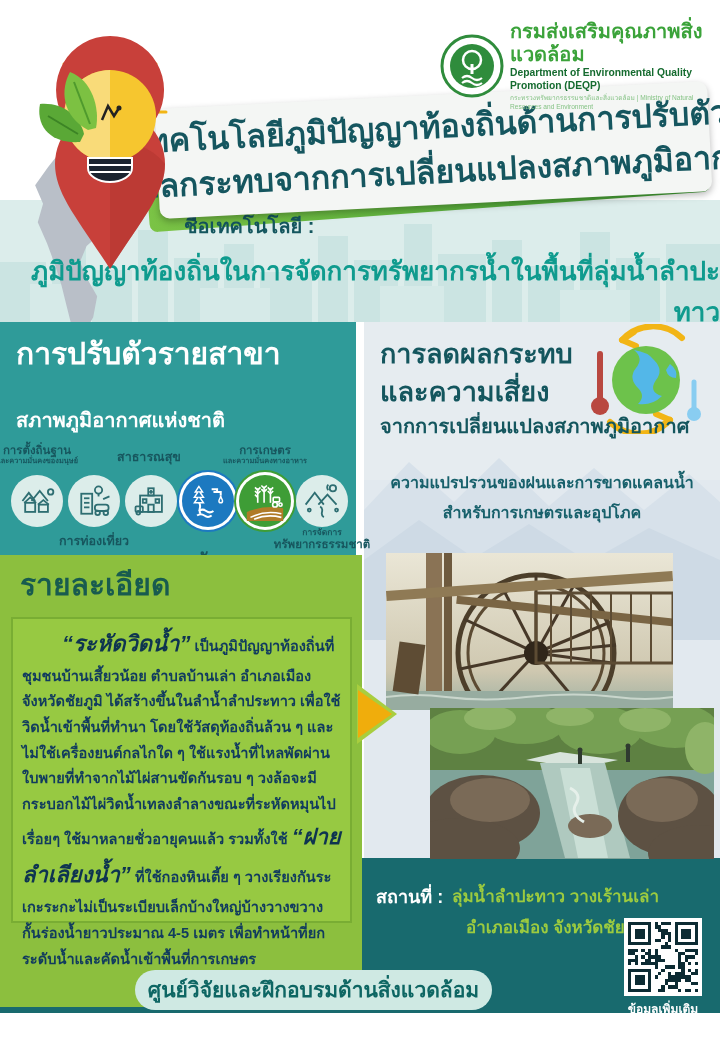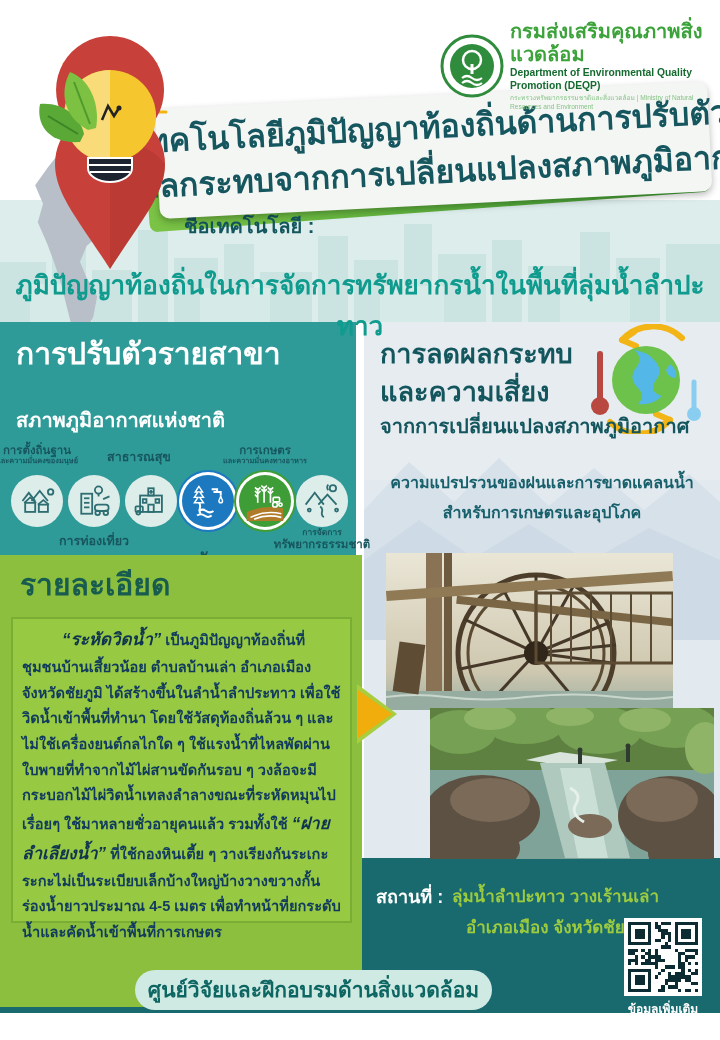--- a/index.html
+++ b/index.html
@@ -28,21 +28,21 @@
     background:#F4F6F4; border-radius:10px; transform:rotate(-2.9deg);
     box-shadow:0 3px 7px rgba(0,0,0,.28); z-index:4;
     display:flex; flex-direction:column; justify-content:center; align-items:center; }
   .banner-white .t1, .banner-white .t2 { font-size:32px; font-weight:700; color:#15565F; line-height:1.42; white-space:nowrap; }
 
   
   .pin-art { position:absolute; left:18px; top:24px; width:168px; height:248px; z-index:6; }
 
   
   .tech-label { position:absolute; left:184px; top:210px; font-size:20px; font-weight:700; color:#14565E; z-index:3; }
-  .tech-value { position:absolute; left:0; top:264px; width:720px; text-align:center;
+  .tech-value { position:absolute; left:0; top:250px; width:720px; text-align:right;
     font-size:26px; font-weight:700; color:#0F9B8E; z-index:3; }
 
   
   .adaptation { position:absolute; left:0; top:322px; width:356px; height:233px; background:#2F9B99; z-index:2;padding-left:21px; }
   .adapt-title { position:absolute; left:16px; top:8px; font-size:30px; font-weight:700; color:#fff; }
   .adapt-sub1 { position:absolute; left:16px; top:52px; font-size:20px; font-weight:600; color:#fff; }
   .adapt-sub2 { position:absolute; left:16px; top:82px; font-size:20px; font-weight:600; color:#fff; }
   .sector-circle { position:absolute; top:153px; width:52px; height:52px; border-radius:50%;
     background:#DCEDEA; display:flex; align-items:center; justify-content:center; }
   .sector-circle.hl-blue  { background:#1C79C0; box-shadow:0 0 0 3px #fff,0 0 0 5px #1C79C0; }
@@ -61,21 +61,21 @@
   .impact-b1 { position:absolute; left:0; top:148px; width:356px; text-align:center; font-size:16px; font-weight:700; color:#17606B; }
   .impact-b2 { position:absolute; left:0; top:178px; width:356px; text-align:center; font-size:16px; font-weight:700; color:#17606B; }
 
   
   .details { position:absolute; left:0; top:555px; width:362px; height:452px; background:#8CBF3E; z-index:2; }
   .details-title { position:absolute; left:20px; top:6px; font-size:30px; font-weight:700; color:#185B4F; }
   .detail-box { position:absolute; left:11px; top:62px; width:341px; height:306px;
     background:#97C942; border:2px solid #79AD33; }
   .detail-box p { margin:6px 9px; font-size:14.6px; line-height:1.76; color:#113B5E; font-weight:600;
     text-indent:40px; overflow-wrap:anywhere; }
-  .q { font-size:17px; font-weight:800; font-style:italic; color:#0E3450; }
+  .q { font-size:22px; font-weight:800; font-style:italic; color:#0E3450; }
 
   
   .arrow-lime { position:absolute; left:357px; top:684px; width:0; height:0; z-index:3;
     border-top:30px solid transparent; border-bottom:30px solid transparent; border-left:40px solid #A8CE3F; }
   .arrow-yellow { position:absolute; left:358px; top:690px; width:0; height:0; z-index:4;
     border-top:24px solid transparent; border-bottom:24px solid transparent; border-left:34px solid #F0AD0C; }
 
   
   .photo1 { position:absolute; left:386px; top:553px; width:287px; height:157px; z-index:2; }
   .photo2 { position:absolute; left:430px; top:708px; width:284px; height:151px; z-index:3; }
@@ -216,21 +216,21 @@
           <circle cx="26" cy="35" r="2.5"></circle>
             <circle cx="35" cy="35" r="2.5"></circle>
           <path d="M32,20 l7,-3"></path>
         </g>
       </svg>
     </div>
     <div class="sector-label" style="left:44px; top:212px; width:100px;">
       <div class="sl-main" style="font-size:12.5px;">การท่องเที่ยว</div>
     </div>
 
-    <div class="sector-label" style="left:94px; top:128px; width:90px;">
+    <div class="sector-label" style="left:104px; top:128px; width:90px;">
       <div class="sl-main" style="font-size:12.5px;">สาธารณสุข</div>
     </div>
     <div class="sector-circle" style="left:125px;">
       <svg width="40" height="40" viewBox="0 0 44 44">
         <g fill="none" stroke="#2E6E72" stroke-width="2">
           <rect x="10" y="16" width="24" height="18"></rect>
           <rect x="19" y="8" width="6" height="8"></rect>
           <line x1="22" y1="10" x2="22" y2="14"></line>
             <line x1="20" y1="12" x2="24" y2="12"></line>
           <rect x="13" y="20" width="4" height="4"></rect>

